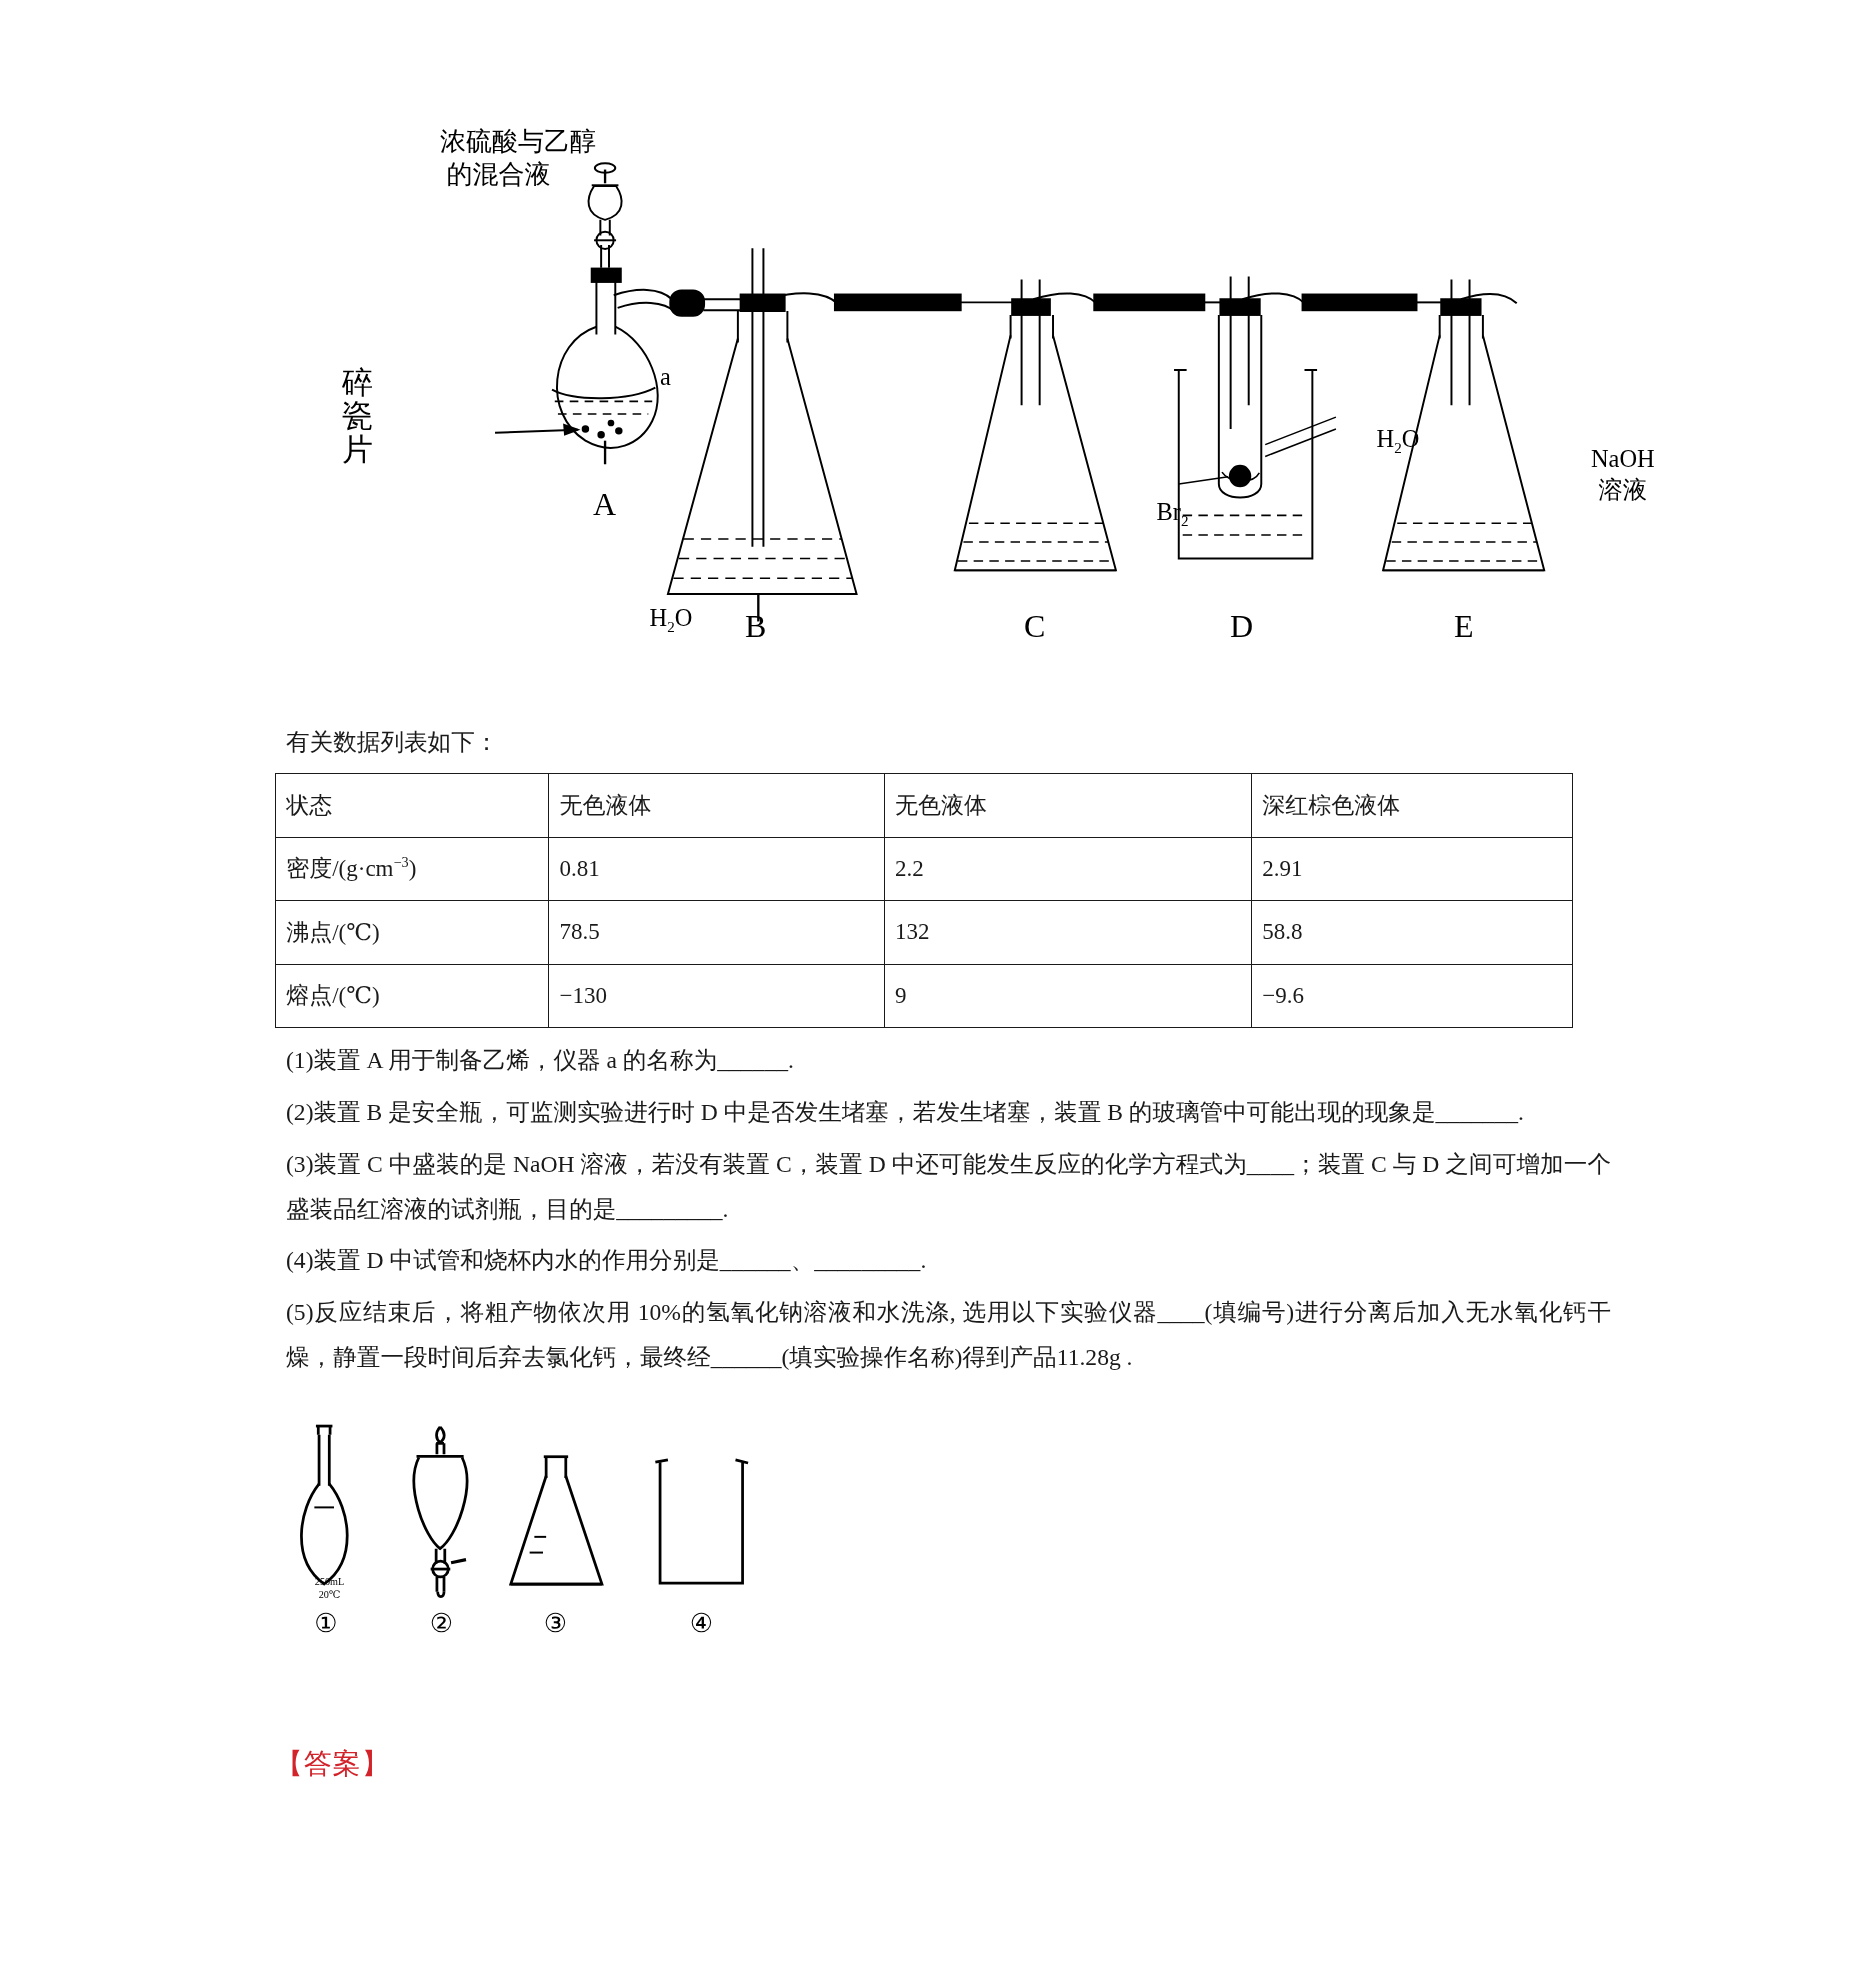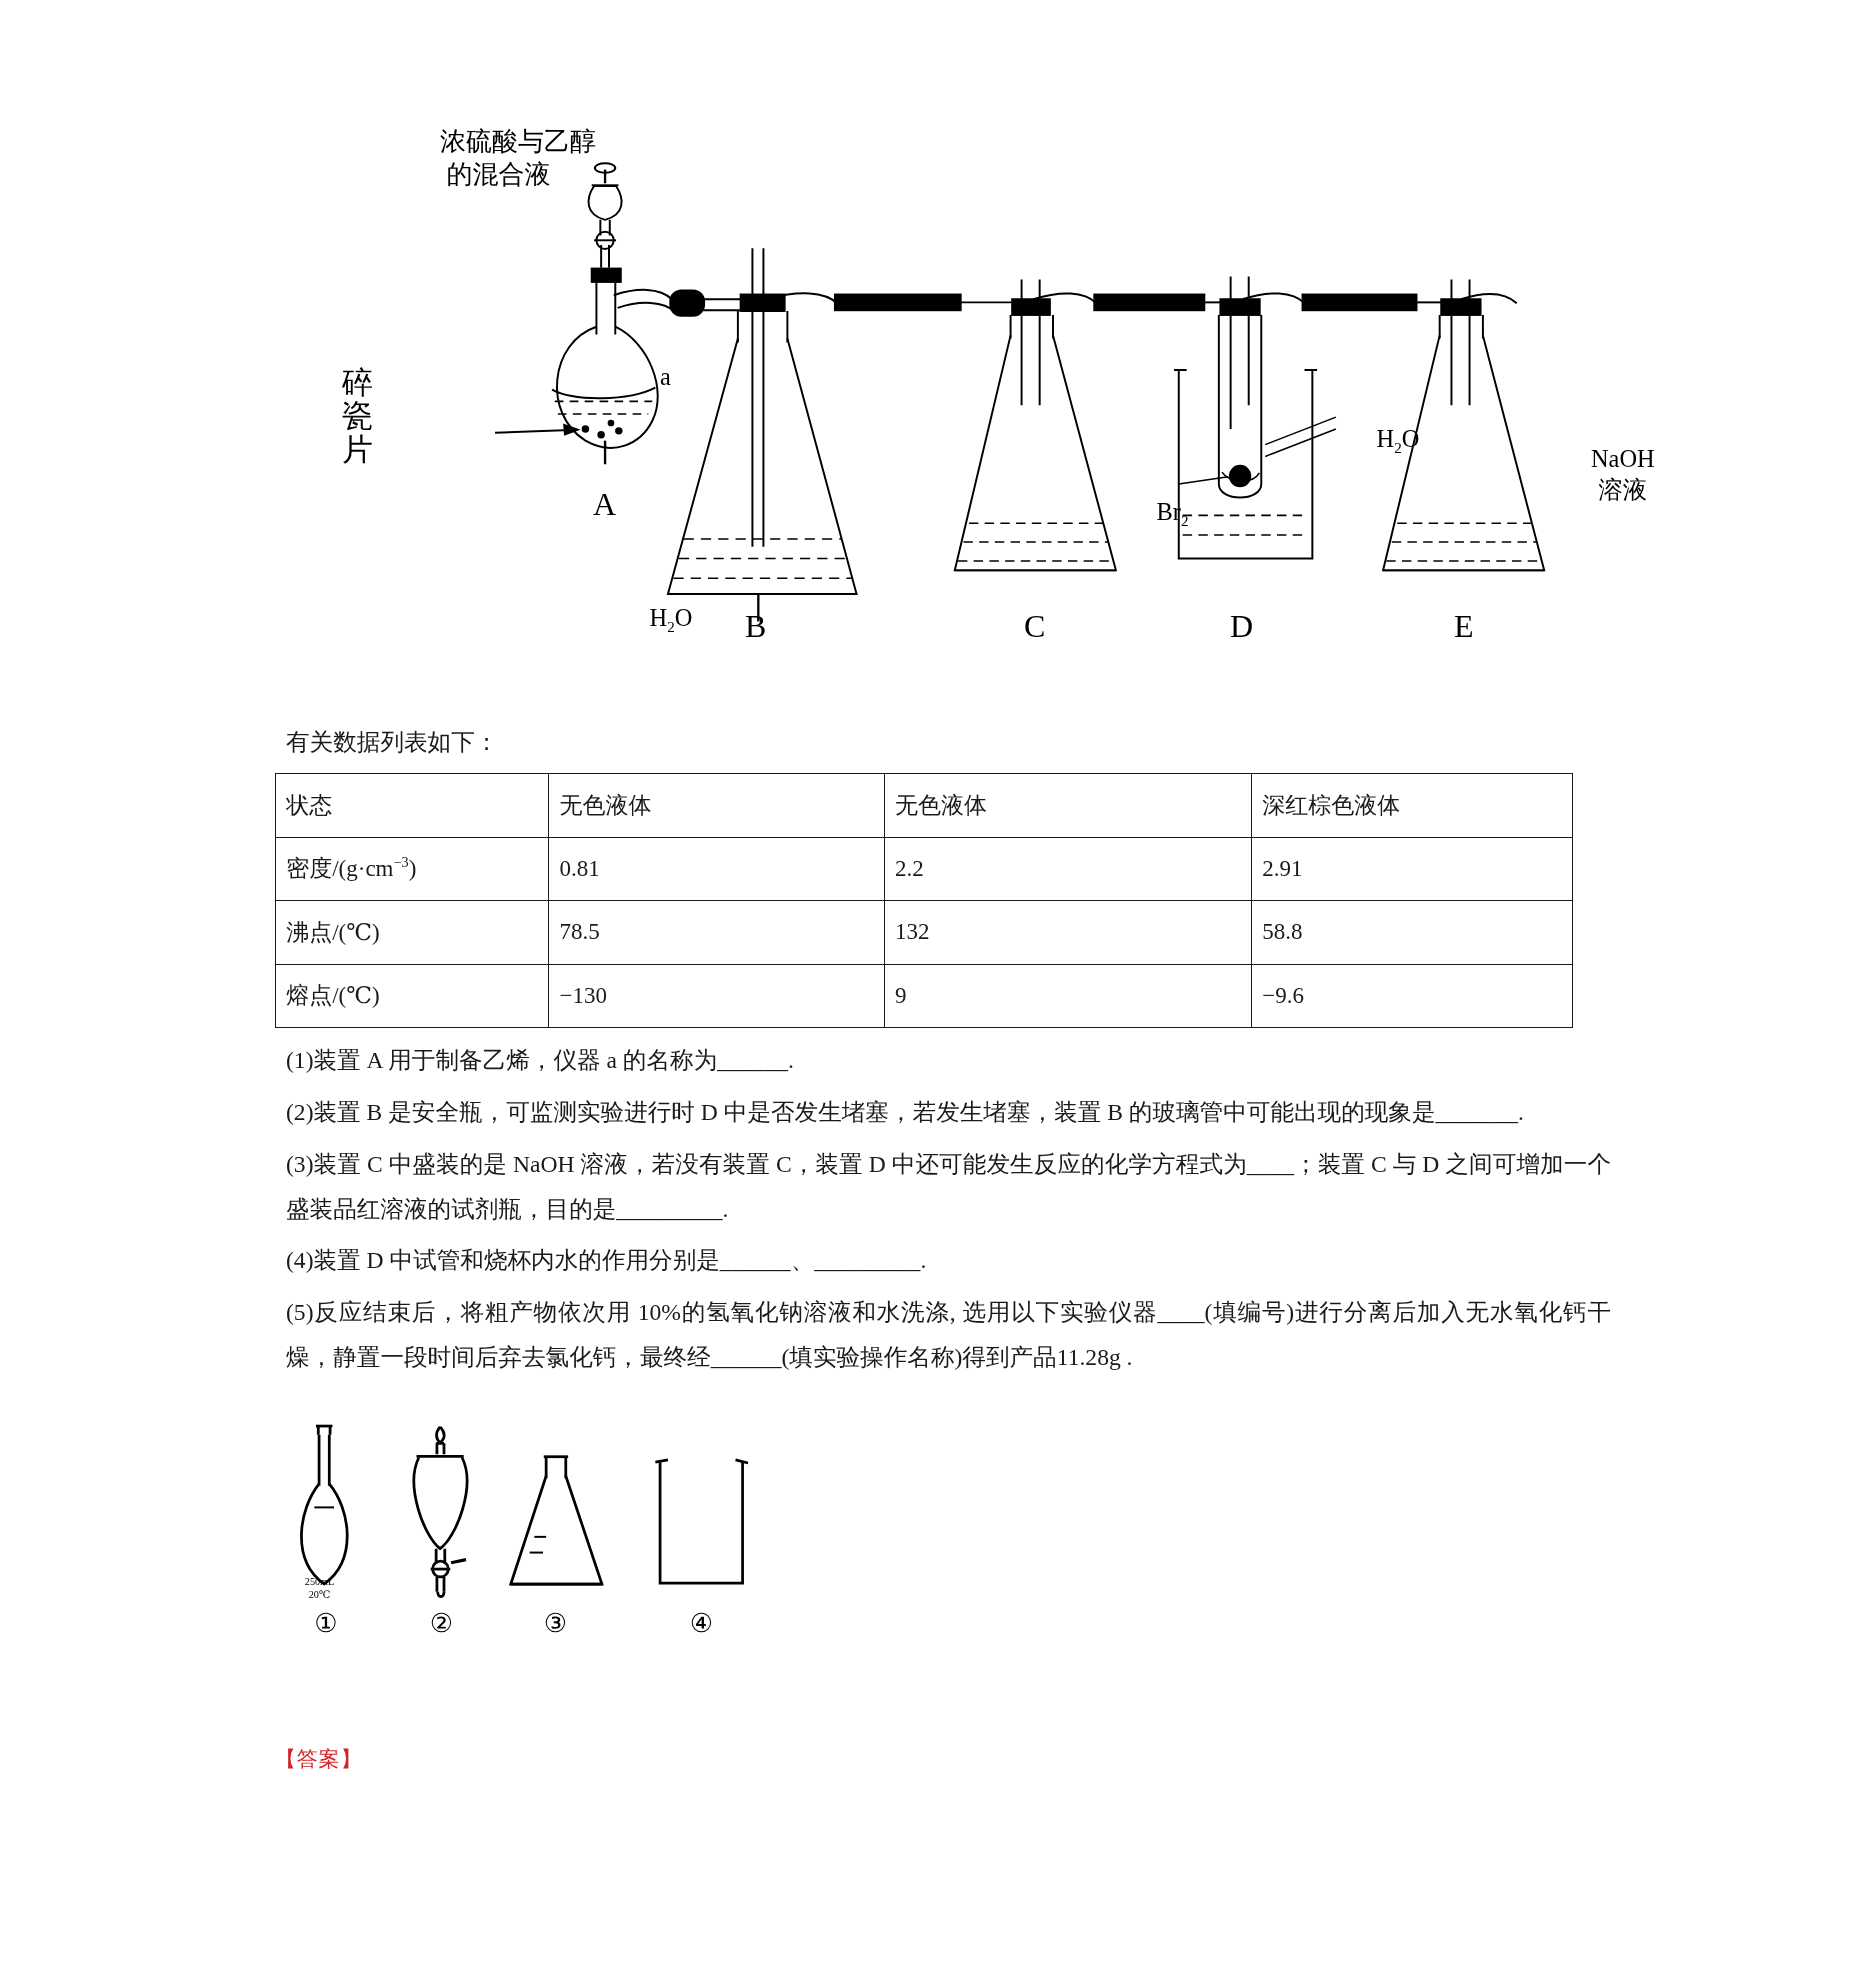--- a/index.html
+++ b/index.html
@@ -106,21 +106,21 @@
     font-size: 10.2px;
     line-height: 1.25;
     color: #000;
     text-align: center;
     width: 55px;
   }
 
   
   .answer {
     color: #d2232a;
-    font-size: 21px;
+    font-size: 28px;
     margin-top: 51px;
     letter-spacing: 0.8px;
   }
 </style>
 </head>
 <body>
 
 <div class="page">
  <div class="inner">
 
@@ -332,21 +332,21 @@
         <path d="M 690 145 L 600 420 L 832 420 L 740 145"></path>
         <path d="M 600 420 L 832 420"></path>
         <path d="M 660 300 L 690 300" stroke-width="5"></path>
         <path d="M 648 340 L 682 340" stroke-width="5"></path>
 
         <path d="M 980 110 L 980 418 L 1190 418 L 1190 110"></path>
         <path d="M 968 110 L 1000 104 M 1172 104 L 1204 112"></path>
       </g>
     </svg>
 
-    <div class="vol-text" style="left:17px; top:157px;">
+    <div class="vol-text" style="left:27px; top:157px;">
       <div>250mL</div>
       <div>20℃</div>
     </div>
 
     <div class="gw-num" style="left:27.5px; top:189px;">①</div>
     <div class="gw-num" style="left:143px; top:189px;">②</div>
     <div class="gw-num" style="left:257px; top:189px;">③</div>
     <div class="gw-num" style="left:403px; top:189px;">④</div>
   </div>
 

